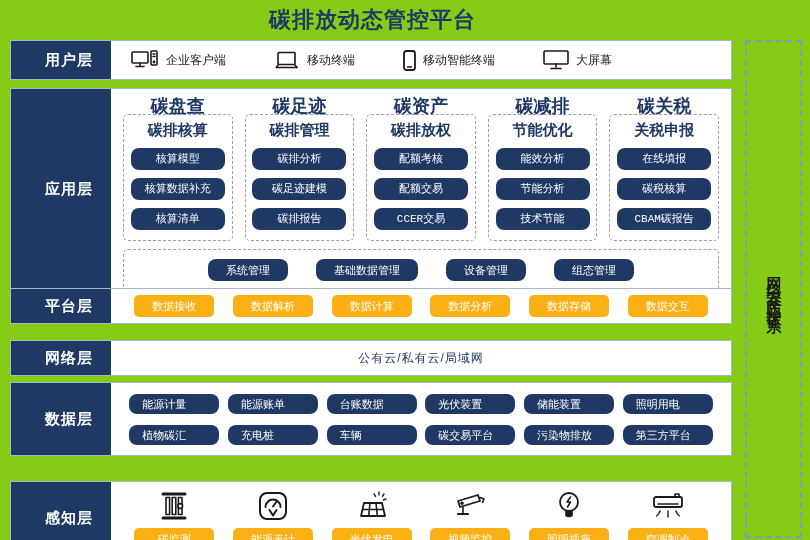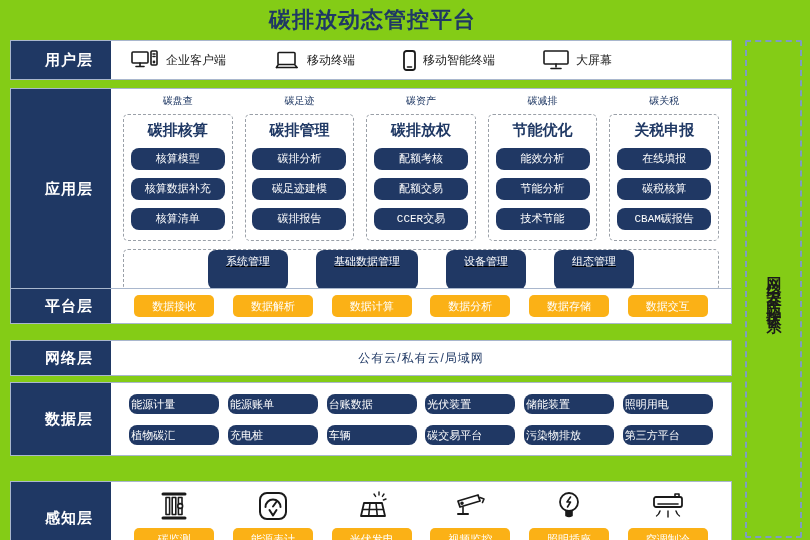--- a/index.html
+++ b/index.html
@@ -25,43 +25,43 @@
   .row-perception { top:481px; height:74px; }
 
   
   .user-items { height:100%; display:flex; align-items:center; padding-left:20px; gap:48px; }
   .user-item { display:flex; align-items:center; gap:7px; color:#1a1a1a; font-size:12px; }
   .user-item svg { display:block; }
 
   
   .app-cols { display:flex; gap:12px; padding:5px 12px 0 12px; }
   .app-col { flex:1; text-align:center; }
-  .app-col-header { font-size:10px; font-weight:normal; color:#1F3864; height:19px; }
+  .app-col-header { font-size:18px; font-weight:bold; color:#1F3864; height:19px; }
   .app-box { border:1.5px dashed #9aa0a8; border-radius:5px; padding:4px 4px 10px 4px; margin-top:1px;font-family:Liberation Mono, monospace; }
   .app-sub { font-size:15px; font-weight:bold; color:#1F3864; margin:2px 0 2px; }
   .navy-btn { background:#203864; color:#fff; font-size:11px; line-height:12px;
     border-radius:8px; padding:5px 4px; margin:8px auto 0; width:94px; }
   .app-common { margin:8px 12px 0 12px; border:1.5px dashed #9aa0a8; border-radius:5px;
-    height:42px; display:flex; justify-content:center; gap:28px;text-decoration:underline; }
+    height:42px; display:flex; align-items:center; justify-content:center; gap:28px; }
   .app-common .navy-btn { margin:0; width:auto; padding:5px 18px; }
 
   
   .grid6 { display:grid; grid-template-columns:repeat(6,1fr); align-items:center;
     height:100%; padding:0 14px; }
   .yellow-btn { background:#FBB116; color:#fff; font-size:11px; line-height:12px;
     text-align:center; border-radius:5px; padding:5px 0; width:80px; margin:0 auto; }
 
   
   .network-text { height:100%; display:flex; align-items:center; justify-content:center;
     color:#1F3864; font-size:12px; letter-spacing:1px; }
 
   
   .data-grid { display:grid; grid-template-columns:repeat(6,1fr); row-gap:11px;
     align-content:center; height:100%; padding:0 14px; }
-  .data-grid .navy-btn { margin:0 auto; width:90px; padding:4px 2px; }
+  .data-grid .navy-btn { margin:0 auto; width:90px; padding:4px 13px; }
 
   
   .perc-cell { text-align:center; }
   .perc-icon { height:36px; display:flex; align-items:flex-end; justify-content:center; margin-bottom:6px; }
   .perc-icon svg { display:block; }
 
   
   .security { position:absolute; top:40px; left:745px; width:57px; height:498px;
     border:2px dashed #7F9CC0; border-radius:2px; display:flex; align-items:center; justify-content:center; }
   .security-text { writing-mode:vertical-lr; text-orientation:upright; font-size:15px;

